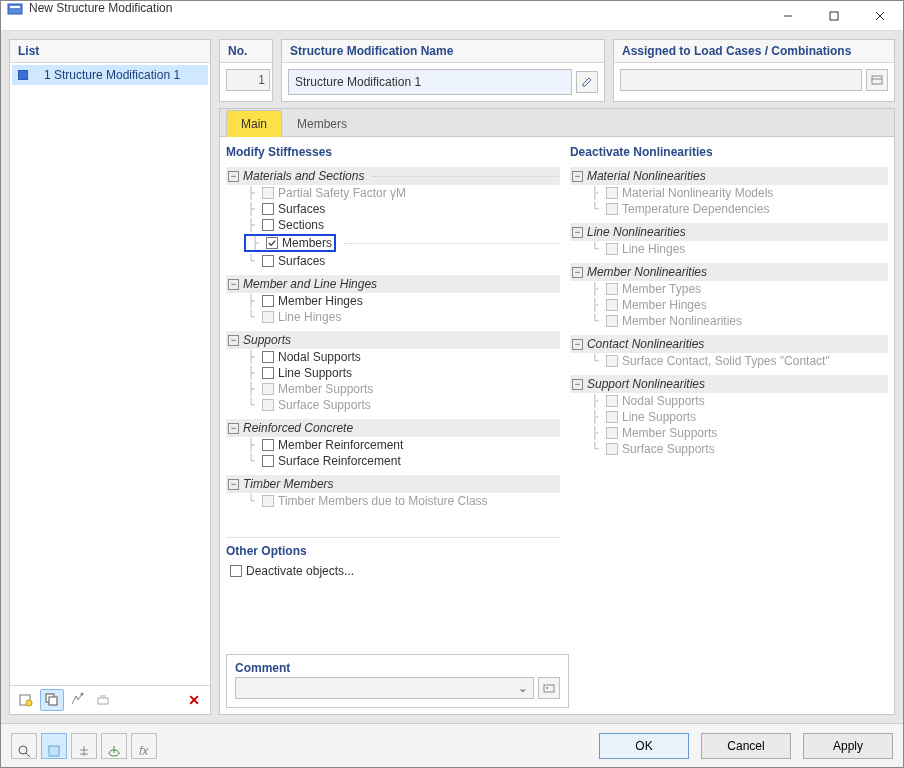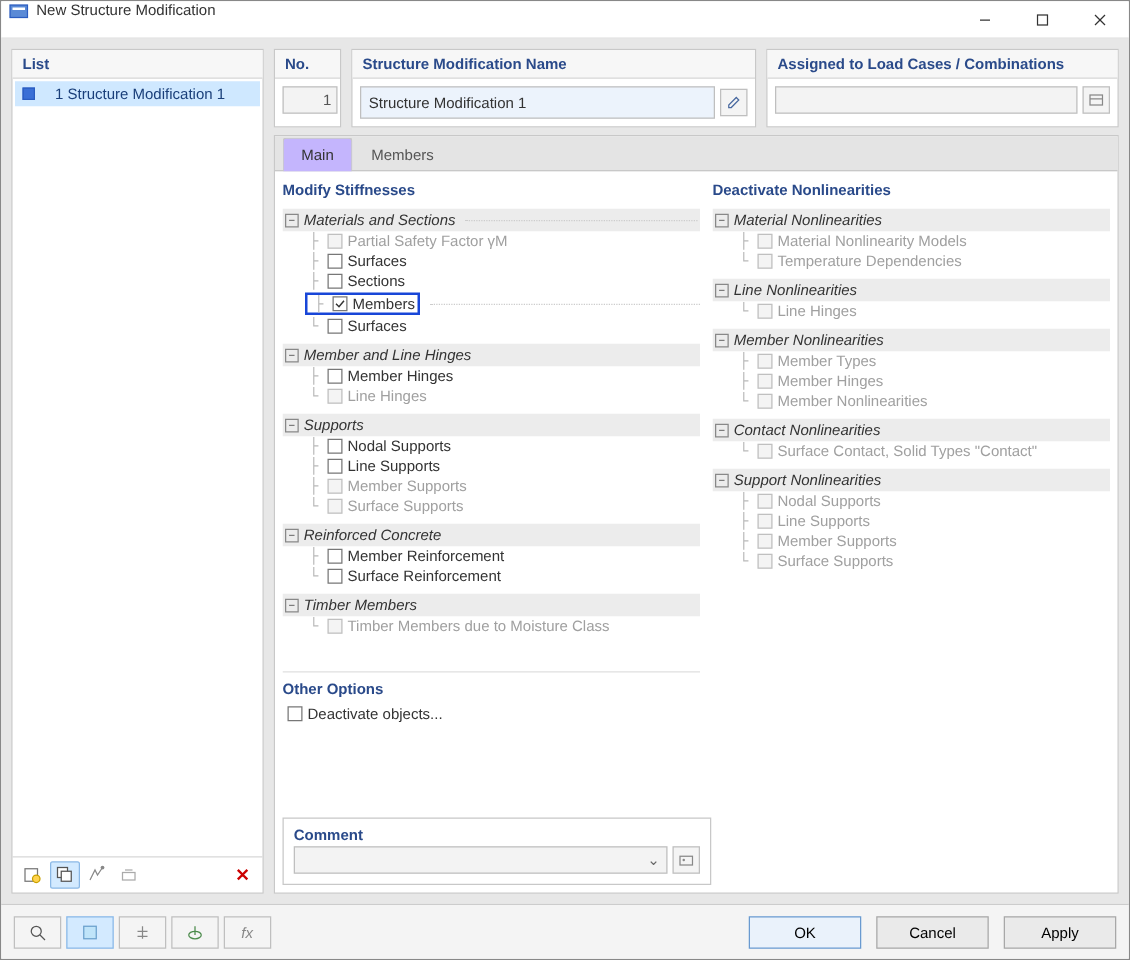--- a/index.html
+++ b/index.html
@@ -33,21 +33,21 @@
 .assign-box { width: 282px; }
 .field-row { display: flex; align-items: center; padding: 6px; gap:4px;}
 .no-input { width: 44px; height: 22px; border: 1px solid #bfbfbf; background: #f3f3f3; text-align: right; padding: 0 4px; color:#555;}
 .name-input { flex:1; height: 22px; border: 1px solid #bfbfbf; background: #ecf3fc; padding: 12px 6px; color:#333;}
 .mini-btn { width: 22px; height: 22px; border:1px solid #bfbfbf; background:#f4f4f4; display:flex; align-items:center; justify-content:center;}
 .assign-input { flex:1; height:22px; border:1px solid #bfbfbf; background:#f3f3f3;}
 
 .tabs-panel { flex:1; background:#fff; border:1px solid #c8c8c8; display:flex; flex-direction:column;}
 .tab-strip { display:flex; background:#e4e4e4; border-bottom:1px solid #c8c8c8; padding:0 6px;}
 .tab { padding:6px 14px; color:#555; border:1px solid transparent; border-bottom:none; position:relative; top:1px;}
-.tab.active { background:#c4b5fd; border-color:#c8c8c8; border-radius:3px 3px 0 0; color:#333;}
+.tab.active { background:#fde047; border-color:#c8c8c8; border-radius:3px 3px 0 0; color:#333;}
 .tab-body { flex:1; display:flex; gap:10px; padding:6px; overflow:hidden;}
 .col { flex:1; display:flex; flex-direction:column; gap:6px; overflow:hidden;}
 .col-left{flex:1.05;}
 .section-hdr { color:#2a4a8a; font-weight:600; padding:2px 0;}
 .tree-group{}
 .tree-row { display:flex; align-items:center; padding:1px 0; gap:4px; color:#333;}
 .tree-row.disabled{ color:#a0a0a0;}
 .expander{ width:11px; height:11px; border:1px solid #888; display:flex; align-items:center;justify-content:center; font-size:9px; line-height:1; color:#444; flex-shrink:0;}
 .ind{ display:inline-block; width:14px;}
 .tree-line{ display:inline-block; width:14px; text-align:center; color:#bbb; flex-shrink:0; font-family:monospace;}
@@ -60,21 +60,21 @@
 .tree-row.top .grp-lbl{ font-weight:normal;font-style:italic;}
 .dotted{ border-bottom:1px dotted #ccc; flex:1; margin-left:4px;}
 
 .other-box{ border-top:1px solid #e0e0e0; padding-top:4px;}
 .comment-panel{border:1px solid #c8c8c8; border-top:1px solid #c8c8c8; padding:4px 8px 8px 8px; background:#fff;}
 .combo{ flex:1; height:22px; border:1px solid #bfbfbf; background:#f3f3f3; display:flex; align-items:center; justify-content:flex-end; padding:0 2px;}
 .combo-arrow{ width:16px; text-align:center; color:#666;}
 .footer { height:44px; border-top:1px solid #ccc; display:flex; align-items:center; padding:0 10px; gap:4px; background:#f4f4f4;}
 .footer .fbtn{ width:90px; height:26px; border:1px solid #a8a8a8; background:#eaeaea; display:flex; align-items:center;justify-content:center;}
 .footer .fbtn.primary{border:1px solid #6a9ad0; background:#eaf2fb;}
-.footer .tool{ width:38px;height:26px;border:1px solid #bfbfbf;background:#f4f4f4;display:flex;align-items:center;justify-content:center;}
+.footer .tool{ width:26px;height:26px;border:1px solid #bfbfbf;background:#f4f4f4;display:flex;align-items:flex-end;justify-content:center;}
 .footer .tool.sel{background:#d3eaff;border-color:#8ab8e6;}
 .fspacer{flex:1;}
 .fgap{width:4px;}
 </style>
 </head>
 <body>
 
 <div class="window">
   <div class="titlebar">
     <span class="app-icon">

